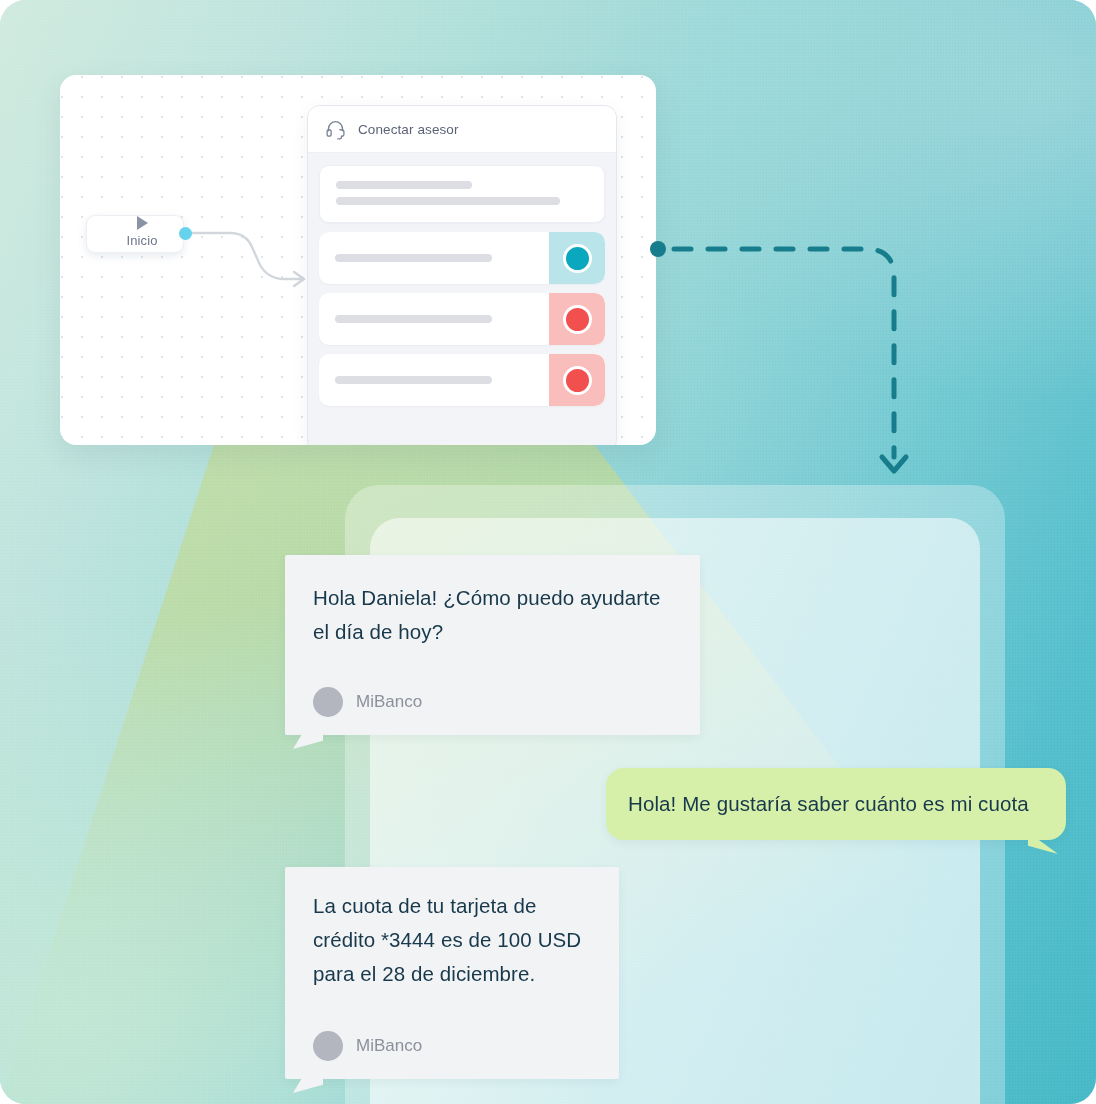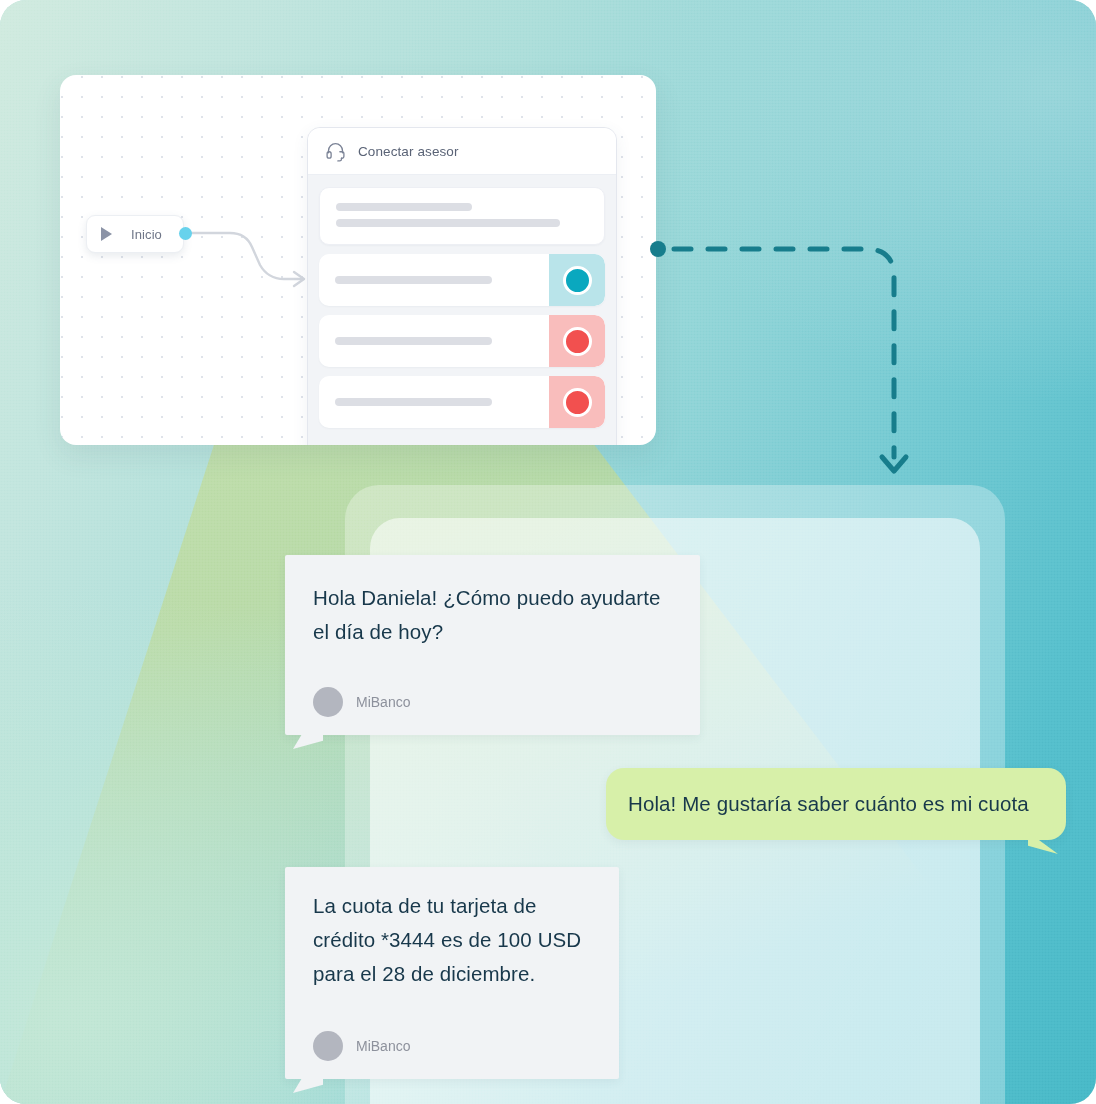--- a/index.html
+++ b/index.html
@@ -84,21 +84,22 @@
     position: absolute;
     left: 26px; top: 140px;
     width: 98px; height: 38px;
     background: #ffffff;
     border: 1px solid #eceff3;
     border-radius: 9px;
     box-shadow: 0 3px 9px rgba(80,100,120,.13);
     display: flex; align-items: center;
     padding-left: 14px;
     box-sizing: border-box;
-    gap: 19px;
+    gap: 3px;
+    flex-direction: column;
   }
   #inicio-node .play {
     width: 0; height: 0;
     border-left: 11px solid #8b93a6;
     border-top: 7px solid transparent;
     border-bottom: 7px solid transparent;
     flex: none;
   }
   #inicio-node .label {
     font-size: 13px;
@@ -118,21 +119,20 @@
   #asesor-panel {
     position: absolute;
     left: 247px; top: 30px;
     width: 310px; height: 348px;
     background: #f2f4f7;
     border: 1px solid #e4e7ee;
     border-radius: 13px;
     box-shadow: 0 5px 16px rgba(70,95,115,.08);
     overflow: hidden;
     box-sizing: border-box;
-    margin-top: 22px;
   }
   #asesor-header {
     height: 47px;
     background: #ffffff;
     border-bottom: 1px solid #eceff4;
     display: flex; align-items: center;
     padding-left: 17px;
     gap: 12px;
     box-sizing: border-box;
   }
@@ -249,21 +249,21 @@
   .sender {
     display: flex; align-items: center; gap: 13px;
   }
   .sender .avatar {
     width: 30px; height: 30px;
     border-radius: 50%;
     background: #b3b6bf;
     flex: none;
   }
   .sender .name {
-    font-size: 14px;
+    font-size: 17px;
     color: #8d919c;
   }
 
   #bubble-1 { left: 285px; top: 555px; width: 415px; padding: 26px 26px 18px 28px; }
   #bubble-1 .sender { margin-top: 38px; }
   #bubble-2 { left: 606px; top: 768px; width: 460px; padding: 19px 26px 19px 22px; }
   #bubble-3 { left: 285px; top: 867px; width: 334px; padding: 22px 26px 18px 28px; }
   #bubble-3 .sender { margin-top: 40px; }
 </style>
 </head>

